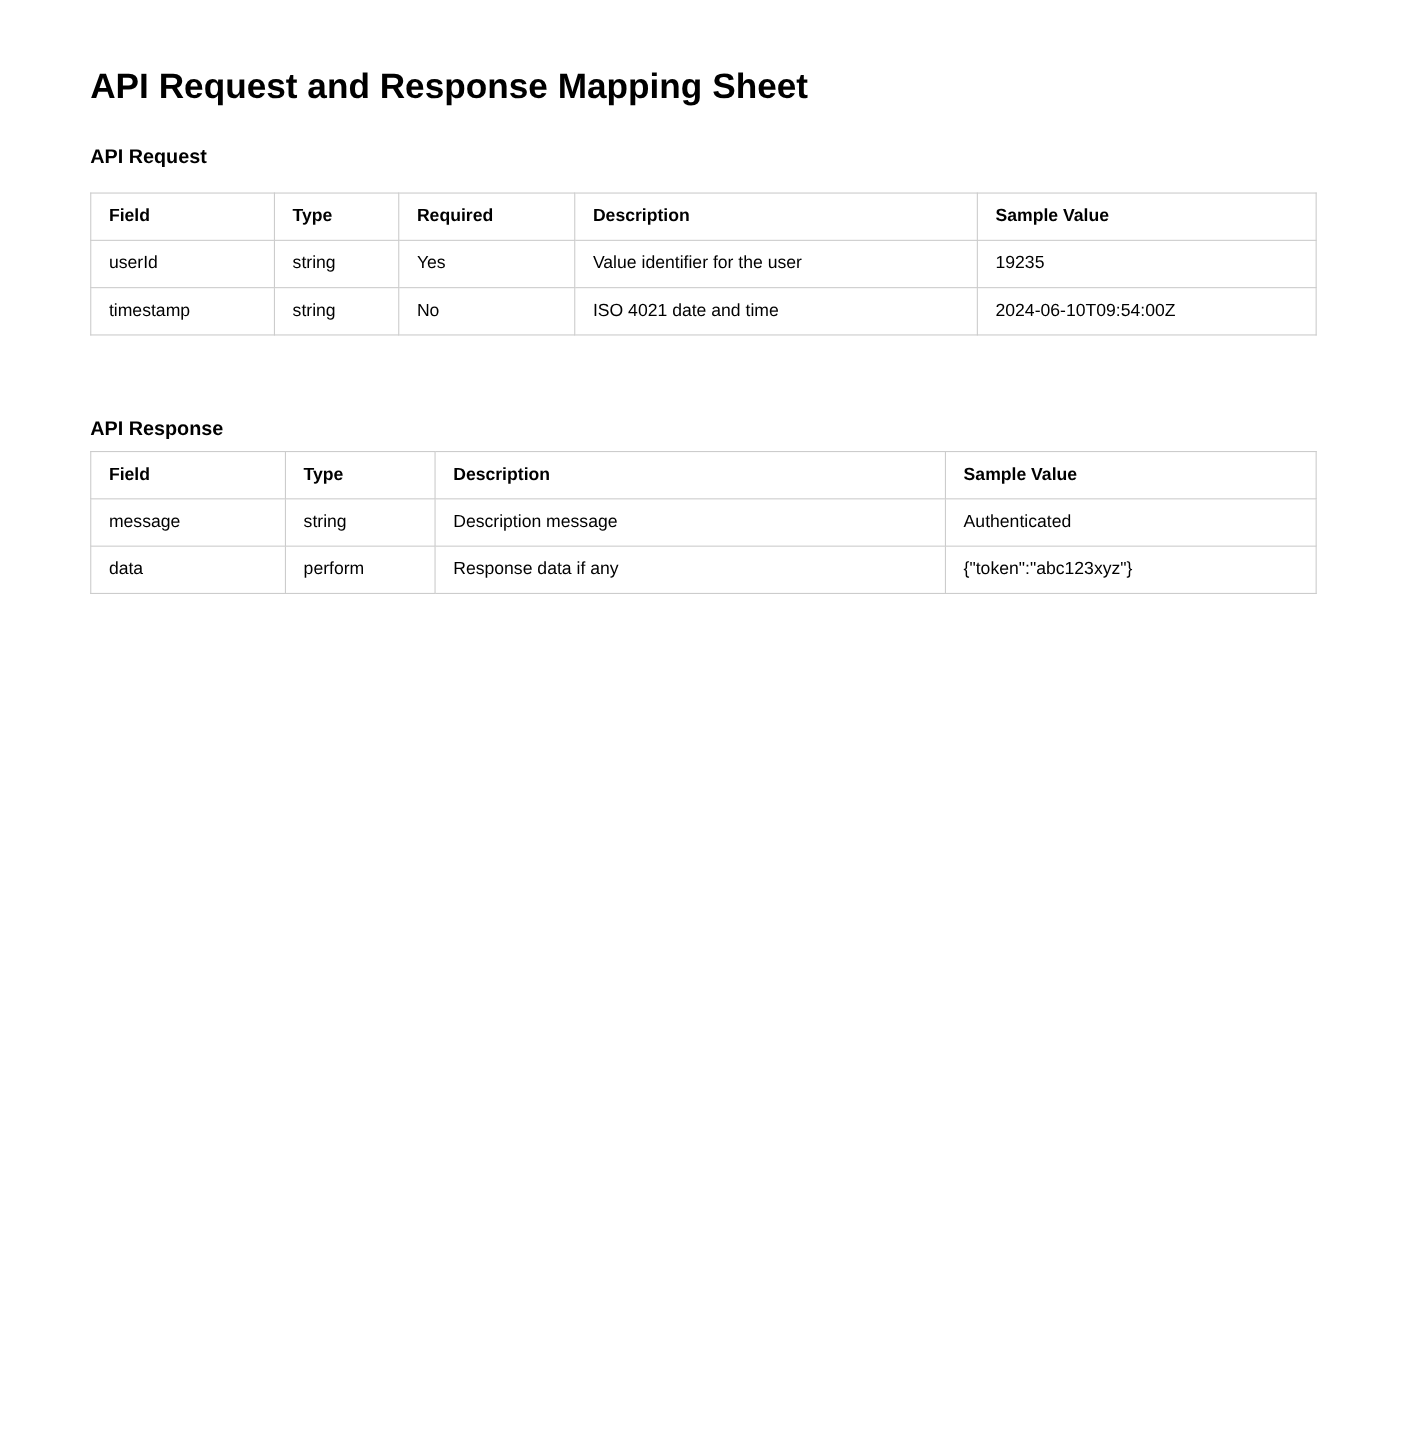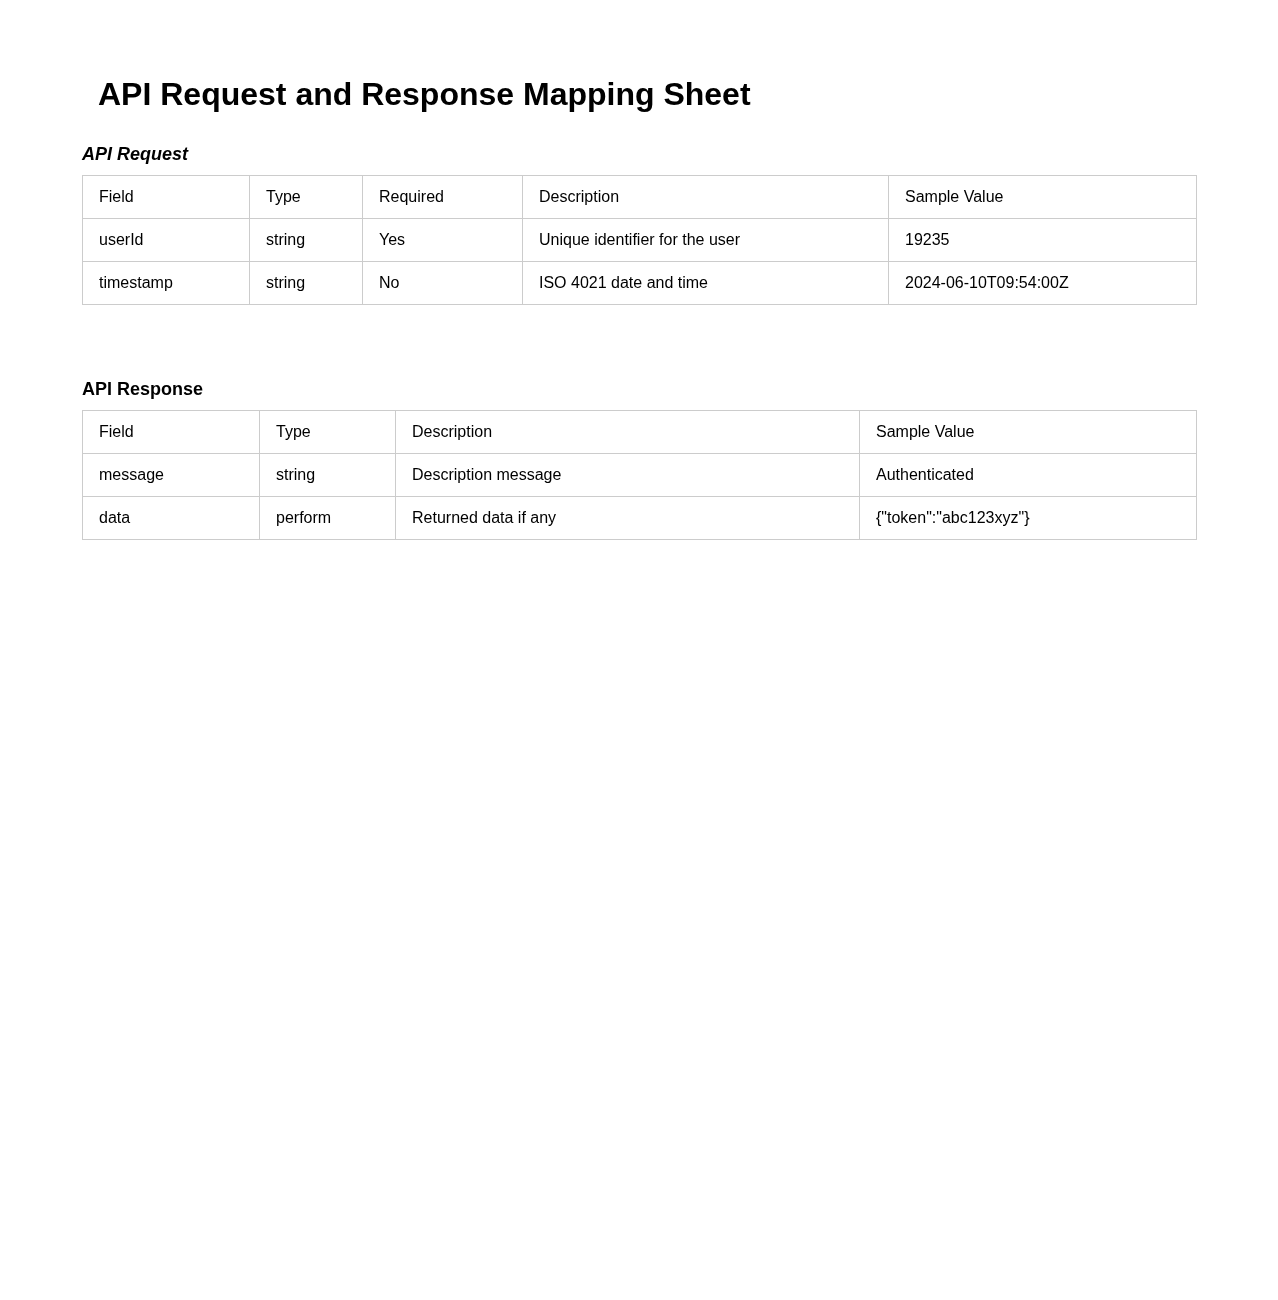--- a/index.html
+++ b/index.html
@@ -7,57 +7,57 @@
     font-family: "Liberation Sans", sans-serif;
     color: #000;
     width: 1278px;
     height: 1300px;
     position: relative;
   }
   .page { position: absolute; left: 82px; top: 0; width: 1114px; }
   h1 {
     font-size: 32px;
     font-weight: bold;
-    margin: 16px;
+    margin: 0;
     position: absolute;
     top: 58px;
     left: 0;
     line-height: 40px;
     white-space: nowrap;
   }
   h2 {
     font-size: 18px;
     font-weight: bold;
     margin: 0;
     line-height: 22px;
     position: absolute;
     left: 0;
   }
-  h2.req { top: 143px; font-style: italic; }
+  h2.req { top: 131px; }
   h2.resp { top: 378px; }
   table {
     border-collapse: collapse;
     width: 1114px;
     position: absolute;
     left: 0;
     table-layout: fixed;
   }
   table.req { top: 175px; }
   table.resp { top: 410px; }
   th, td {
     border: 1px solid #cccccc;
     text-align: left;
     padding: 0 16px;
     height: 42px;
     font-size: 16px;
     line-height: 20px;
     vertical-align: middle;
     white-space: nowrap;
   }
-  th { font-weight: normal; }
+  th { font-weight: bold; }
 </style>
 </head>
 <body>
 
 <div class="page">
   <h1>API Request and Response Mapping Sheet</h1>
 
   <h2 class="req">API Request</h2>
   <table class="req">
     <colgroup>
@@ -74,21 +74,21 @@
         <th>Required</th>
         <th>Description</th>
         <th>Sample Value</th>
       </tr>
     </thead>
     <tbody>
       <tr>
         <td>userId</td>
         <td>string</td>
         <td>Yes</td>
-        <td>Unique identifier for the user</td>
+        <td>Value identifier for the user</td>
         <td>19235</td>
       </tr>
       <tr>
         <td>timestamp</td>
         <td>string</td>
         <td>No</td>
         <td>ISO 4021 date and time</td>
         <td>2024-06-10T09:54:00Z</td>
       </tr>
     </tbody>
@@ -113,18 +113,18 @@
     <tbody>
       <tr>
         <td>message</td>
         <td>string</td>
         <td>Description message</td>
         <td>Authenticated</td>
       </tr>
       <tr>
         <td>data</td>
         <td>perform</td>
-        <td>Returned data if any</td>
+        <td>Response data if any</td>
         <td>{"token":"abc123xyz"}</td>
       </tr>
     </tbody>
   </table>
 </div>
 
 </body></html>

